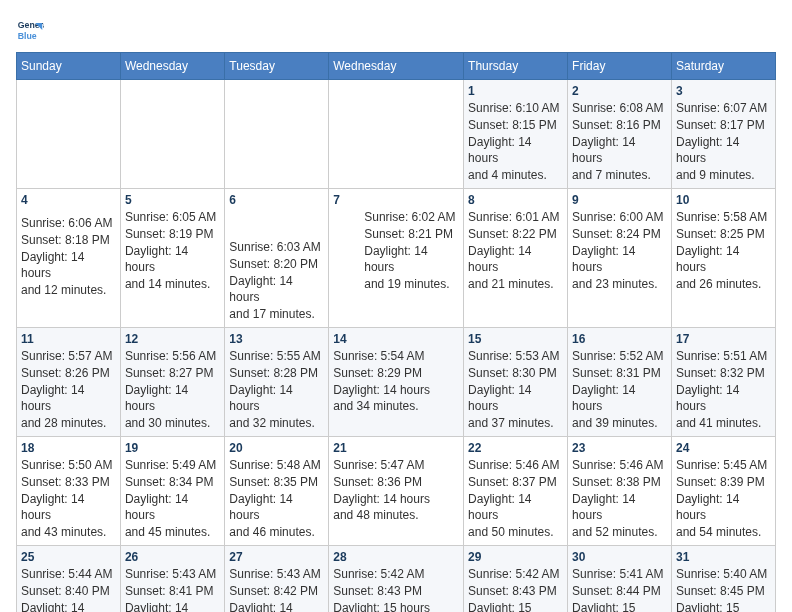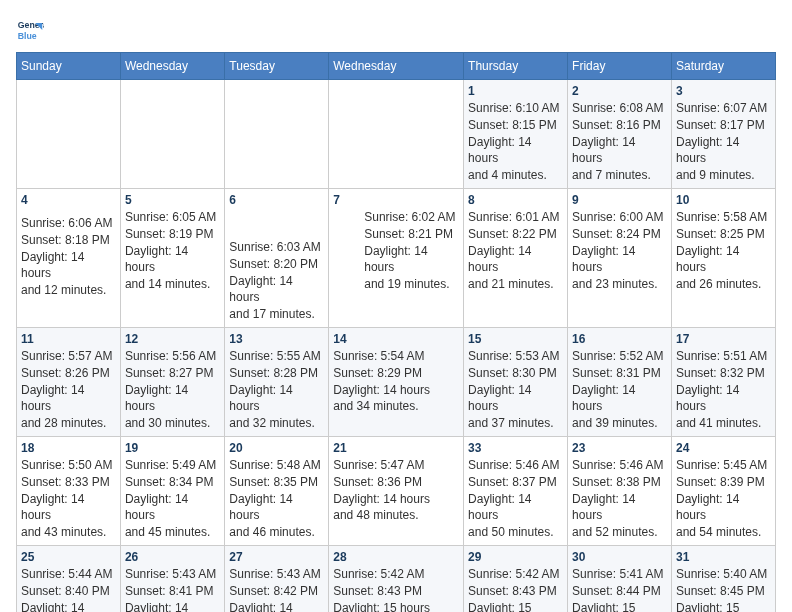--- a/index.html
+++ b/index.html
@@ -270,21 +270,21 @@
 and 46 minutes.</div>
         </td>
         <td>
           <span class="day-num">21</span>
           <div class="day-info" style="white-space: pre-line;">Sunrise: 5:47 AM
 Sunset: 8:36 PM
 Daylight: 14 hours
 and 48 minutes.</div>
         </td>
         <td>
-          <span class="day-num">33</span>
+          <span class="day-num">22</span>
           <div class="day-info" style="white-space: pre-line;">Sunrise: 5:46 AM
 Sunset: 8:37 PM
 Daylight: 14 hours
 and 50 minutes.</div>
         </td>
         <td>
           <span class="day-num">23</span>
           <div class="day-info" style="white-space: pre-line;">Sunrise: 5:46 AM
 Sunset: 8:38 PM
 Daylight: 14 hours

